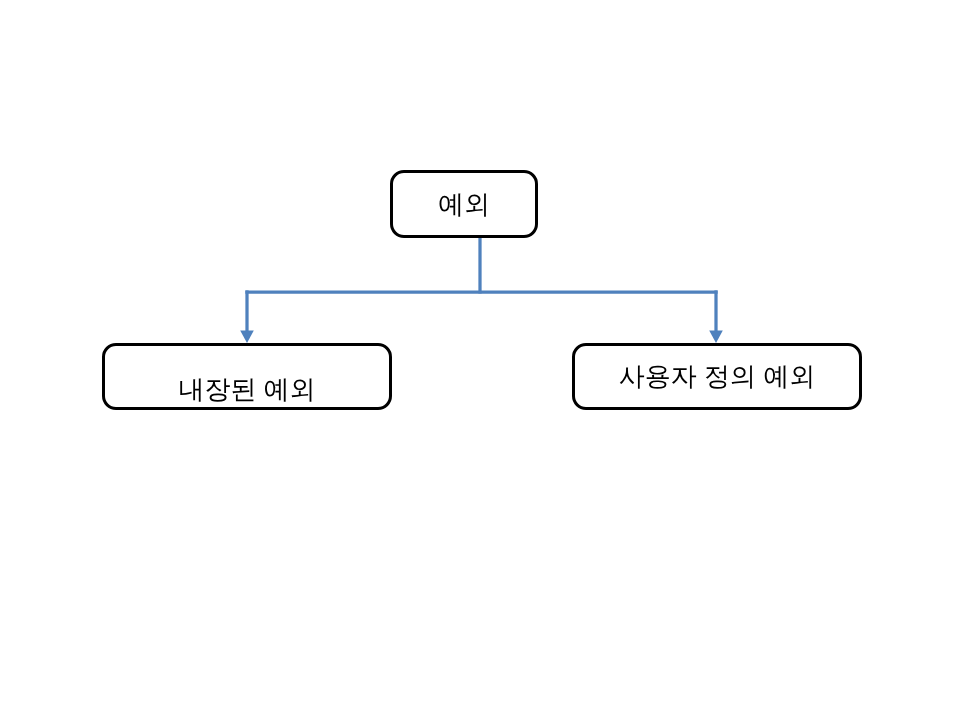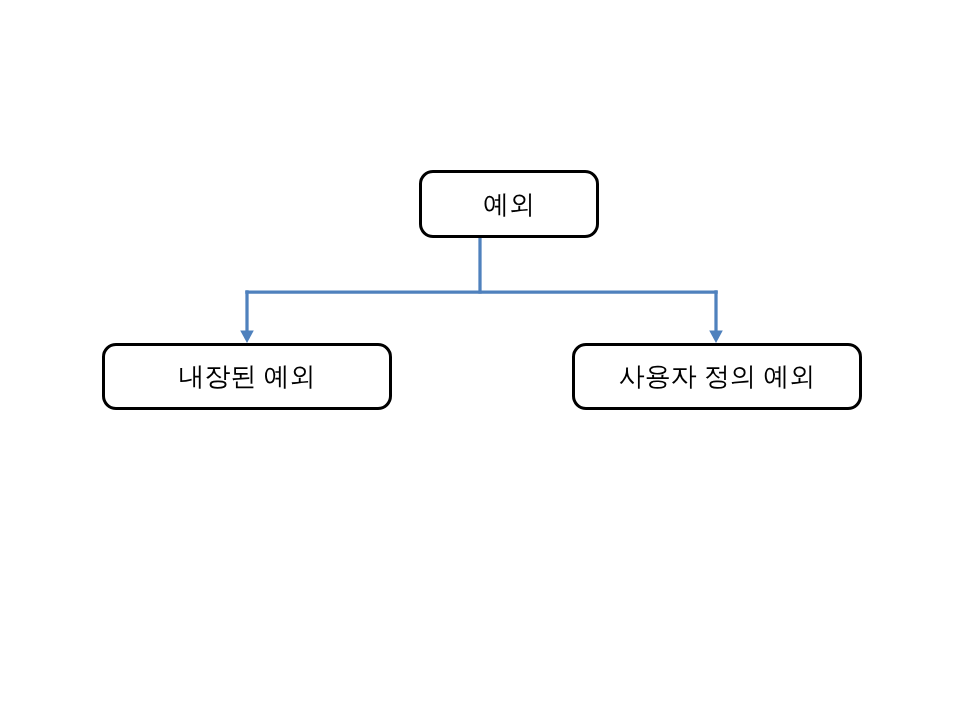--- a/index.html
+++ b/index.html
@@ -31,29 +31,29 @@
     display: flex;
     align-items: center;
     justify-content: center;
     font-size: 26px;
     color: #000000;
     white-space: nowrap;
   }
   .node-root {
     left: 390px;
     top: 170px;
-    width: 180px;
+    width: 148px;
     height: 68px;
-    margin-left: 29px;
   }
   .node-child-left {
     left: 102px;
     top: 343px;
     width: 290px;
     height: 67px;
+    align-items: flex-end;
   }
   .node-child-right {
     left: 572px;
     top: 343px;
     width: 290px;
     height: 67px;
     justify-content: center;
   }
 </style>
 </head>

